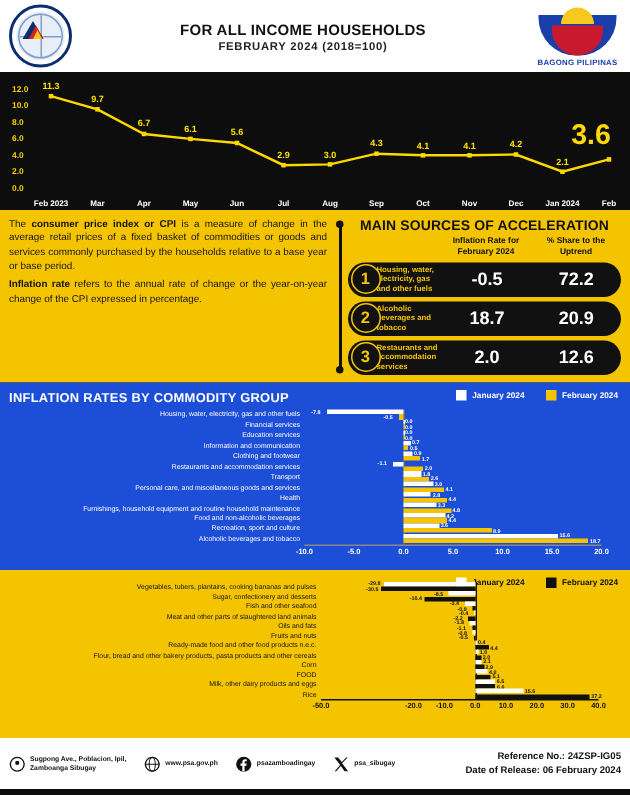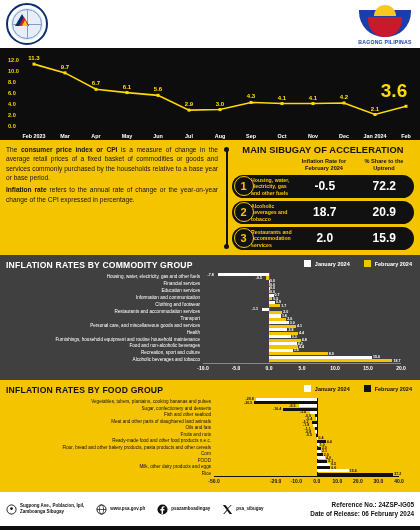--- a/index.html
+++ b/index.html
@@ -105,21 +105,21 @@
   }
   .src-num{
     position:absolute; left:1.5px; top:1.5px; width:20px;height:20px; border-radius:50%;
     background:#111; border:1.4px solid #f5c400; color:#f5c400;
     font-size:11px; font-weight:800; display:flex; align-items:center; justify-content:center;
   }
   .src-name{ width:46px; font-size:5.2px; font-weight:800; color:#f5c400; line-height:1.2; padding-left:2px;}
   .src-v{ flex:1; text-align:center; font-size:12px; font-weight:800; color:#fff; }
 
   
-  .sec-dark{ background:#404040; padding:5px 22px 2px 6px; height:125px; position:relative;}
+  .sec-dark{ background:#1d4ed8; padding:5px 22px 2px 6px; height:125px; position:relative;}
   .sec-light{ background:#f5c400; padding:5px 6px 2px 6px; height:112px; position:relative;}
   .sec-title{ font-size:8.6px; font-weight:800; letter-spacing:.2px;}
   .sec-dark .sec-title{ color:#fff; }
   .sec-light .sec-title{ color:#111; }
   .legend{ position:absolute; right:8px; top:5px; display:flex; gap:14px; align-items:center;}
   .lg{ display:flex; align-items:center; gap:4px; font-size:5.5px; font-weight:600;}
   .sec-dark .lg{ color:#fff; }
   .sec-light .lg{ color:#111; }
   .sw{ width:7px;height:7px; display:inline-block;}
 
@@ -158,20 +158,22 @@
 
   <div class="header">
     <div class="psa-logo">
       <div class="psa-ring"></div>
         <div class="psa-globe"></div>
       <div class="psa-tri"></div>
         <div class="psa-tri2"></div>
         <div class="psa-tri3"></div>
     </div>
     <div class="title-wrap">
+      <div class="t2">FOR ALL INCOME HOUSEHOLDS</div>
+      <div class="t3">FEBRUARY 2024 (2018=100)</div>
     </div>
     <div class="bp-logo">
       <div class="bp-arc-b"></div>
         <div class="bp-arc-r"></div>
         <div class="bp-sun"></div>
       <div class="bp-text">BAGONG PILIPINAS</div>
     </div>
   </div>
 
   <div class="linechart" id="linechart">
@@ -234,21 +236,21 @@
       <p class="sec">
         <b>Inflation rate</b><span> refers to the annual rate of change or the year-on-year change of the CPI expressed in percentage.</span>
       </p>
     </div>
     <div class="brace">
       <div class="brace-line"></div>
       <div class="brace-dot" style="top:2px"></div>
       <div class="brace-dot" style="bottom:2px"></div>
     </div>
     <div class="sources">
-      <div class="src-title">MAIN SIBUGAY OF ACCELERATION</div>
+      <div class="src-title">MAIN SOURCES OF ACCELERATION</div>
       <div class="src-head">
         <div class="sp"></div>
         <div class="h">Inflation Rate for February 2024</div>
         <div class="h">% Share to the Uptrend</div>
       </div>
       <div id="src-rows">
           <div class="src-row">
             <div class="src-num">1</div>
             <div class="src-name">Housing, water, electricity, gas and other fuels</div>
             <div class="src-v">-0.5</div>
@@ -257,21 +259,21 @@
           <div class="src-row">
             <div class="src-num">2</div>
             <div class="src-name">Alcoholic beverages and tobacco</div>
             <div class="src-v">18.7</div>
             <div class="src-v">20.9</div>
           </div>
           <div class="src-row">
             <div class="src-num">3</div>
             <div class="src-name">Restaurants and accommodation services</div>
             <div class="src-v">2.0</div>
-            <div class="src-v">15.9</div>
+            <div class="src-v">12.6</div>
           </div>
         </div>
     </div>
   </div>
 
   <div class="sec-dark">
     <div class="sec-title">INFLATION RATES BY COMMODITY GROUP</div>
     <div class="legend">
       <span class="lg">
           <i class="sw" style="background:#fff"></i>
@@ -355,21 +357,20 @@
           <div class="tick" style="left: 66px;">0.0</div>
           <div class="tick" style="left: 99px;">5.0</div>
           <div class="tick" style="left: 132px;">10.0</div>
           <div class="tick" style="left: 165px;">15.0</div>
           <div class="tick" style="left: 198px;">20.0</div>
         </div>
       </div>
   </div>
 
   <div class="sec-light">
-    <div class="sec-title">INFLATION RATES BY FOOD GROUP</div>
     <div class="legend">
       <span class="lg">
           <i class="sw" style="background:#fff"></i>
           <span>January 2024</span>
         </span>
       <span class="lg">
           <i class="sw" style="background:#111"></i>
           <span>February 2024</span>
         </span>
     </div>

